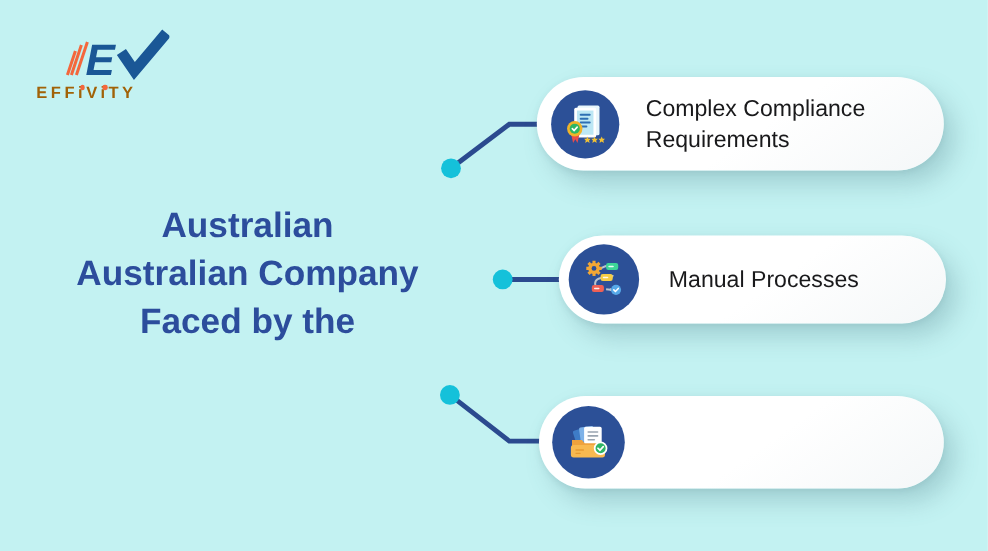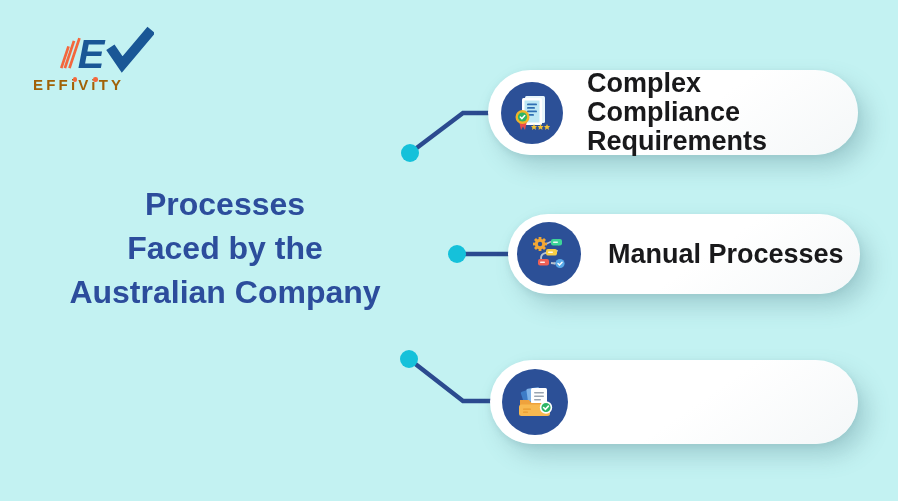--- a/index.html
+++ b/index.html
@@ -28,21 +28,21 @@
     border-radius:44px;
     box-shadow:10px 12px 22px rgba(84,130,138,.30), 0 2px 6px rgba(84,130,138,.14);}
   .c1{left:488px;top:70px;width:370px;height:85px;}
   .c2{left:508px;top:214px;width:352px;height:80px;}
   .c3{left:490px;top:360px;width:368px;height:84px;}
   .icon-circle{border-radius:50%;background:#2C5097;display:flex;align-items:center;
     justify-content:center;flex:0 0 auto;}
   .c1 .icon-circle{width:62px;height:62px;margin-left:13px;}
   .c2 .icon-circle{width:64px;height:64px;margin-left:9px;}
   .c3 .icon-circle{width:66px;height:66px;margin-left:12px;}
-  .card-label{font-size:27px;font-weight:700;color:#19191B;line-height:29px;}
+  .card-label{font-size:21px;font-weight:400;color:#19191B;line-height:29px;}
   .c1 .card-label{margin-left:24px;max-width:250px;}
   .c2 .card-label{margin-left:27px;}
   .c3 .card-label{margin-left:40px;max-width:225px;}
 </style>
 </head>
 <body>
 
 <div class="stage">
 
   <svg class="connectors" width="898" height="501" viewBox="0 0 898 501">
@@ -65,23 +65,23 @@
         <line x1="22" y1="16" x2="12" y2="46"></line>
         <line x1="28" y1="13" x2="17" y2="46"></line>
       </g>
       <text x="26" y="46" font-size="44" font-weight="bold" font-style="italic" fill="#1A5796">E</text>
       <path d="M62 23 L75 42 L107 4" stroke="#1A5796" stroke-width="11" fill="none"></path>
     </svg>
     <div class="brand-text"><span class="bt">EFF</span><span class="bt bi">i</span><span class="bt">V</span><span class="bt bi">i</span><span class="bt">TY</span></div>
   </div>
 
   <h1 class="title">
-    <div>Processes</div>
+    <div>Australian</div>
+    <div>Australian Company</div>
     <div>Faced by the</div>
-    <div>Australian Company</div>
   </h1>
 
   <div class="card c1">
     <div class="icon-circle">
       <svg width="40" height="40" viewBox="0 0 40 40">
         <rect x="13" y="3" width="20" height="27" rx="1.5" fill="#E8F6FB"></rect>
         <rect x="10" y="5" width="20" height="27" rx="1.5" fill="#FFFFFF"></rect>
         <rect x="12.5" y="7.5" width="15" height="22" fill="#BDE7F4"></rect>
         <g fill="#2F6FB3">
           <rect x="15" y="10.5" width="10" height="1.8" rx="0.9"></rect>

